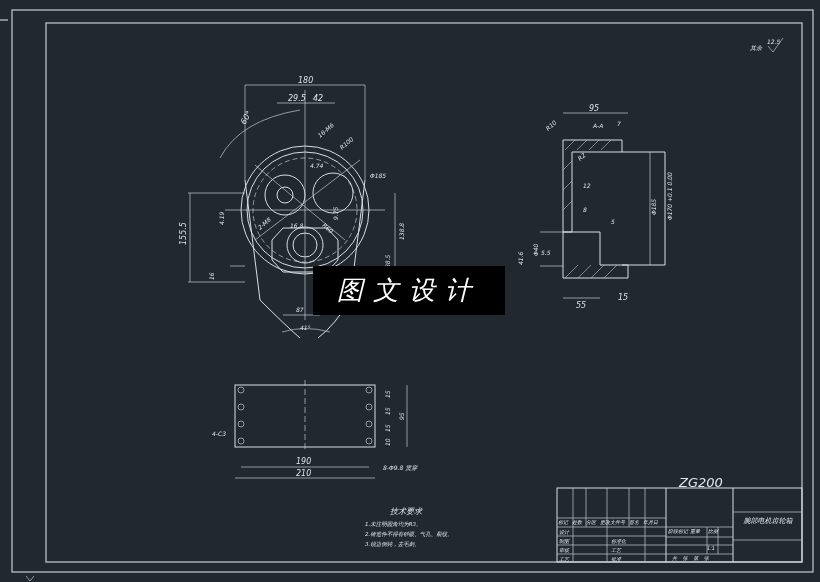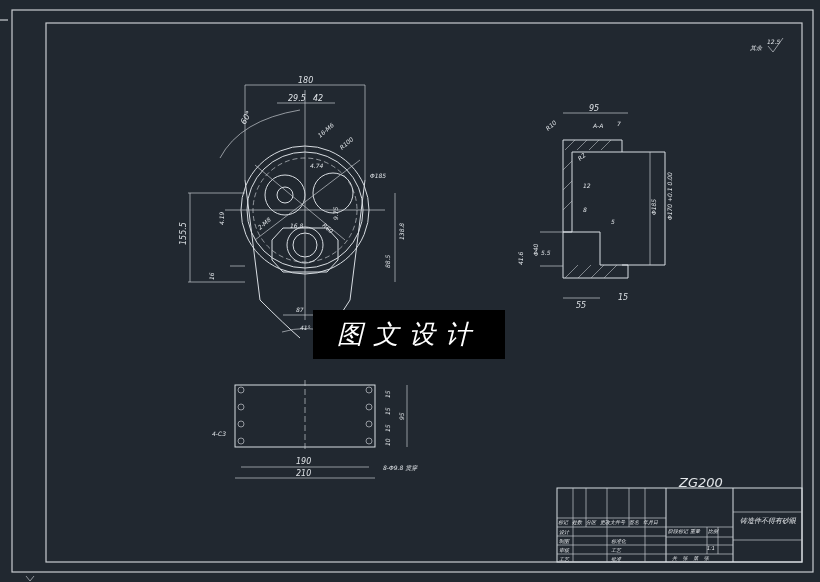--- a/index.html
+++ b/index.html
@@ -4,21 +4,21 @@
 <style>
   html,body{margin:0;padding:0;background:#212830;}
   #canvas{position:relative;width:820px;height:582px;background:#212830;overflow:hidden;font-family:"DejaVu Sans",sans-serif;font-style:italic;}
   svg{position:absolute;left:0;top:0;}
   .ln{stroke:#d8dde2;stroke-width:1;fill:none;}
   .thin{stroke:#c4c9ce;stroke-width:0.7;fill:none;}
   .frame{stroke:#c8ccd0;stroke-width:1.2;fill:none;}
   .dim{fill:#dfe3e7;font-size:8px;font-family:"DejaVu Sans",sans-serif;}
   .sm{fill:#dfe3e7;font-size:6px;font-family:"DejaVu Sans",sans-serif;}
   .wm{position:absolute;left:313px;top:266px;width:192px;height:49px;background:#000;color:#fff;
-      font-family:"DejaVu Serif",serif;font-size:26px;letter-spacing:10px;display:flex;align-items:center;justify-content:center;margin-top:44px;}
+      font-family:"DejaVu Serif",serif;font-size:26px;letter-spacing:10px;display:flex;align-items:center;justify-content:center;}
   .hatch{stroke:#bfc4c9;stroke-width:0.6;}
 </style>
 </head>
 <body>
 
 <div id="canvas">
 <svg width="820" height="582" viewBox="0 0 820 582">
 
   <rect class="frame" x="12" y="10" width="801" height="562"></rect>
   <rect class="frame" x="46" y="23" width="756" height="539"></rect>
@@ -166,21 +166,21 @@
     <line class="thin" x1="586" y1="488" x2="586" y2="527"></line>
     <line class="thin" x1="607" y1="488" x2="607" y2="562"></line>
     <line class="thin" x1="629" y1="488" x2="629" y2="527"></line>
     <line class="thin" x1="645" y1="488" x2="645" y2="562"></line>
     <line class="thin" x1="707" y1="527" x2="707" y2="554"></line>
     <line class="thin" x1="718" y1="527" x2="718" y2="554"></line>
   </g>
 </svg>
 
 <div style="position:absolute;left:670px;top:475px;width:62px;text-align:center;font-size:13px;color:#e4e7ea;font-family:'DejaVu Sans',sans-serif;">ZG200</div>
-<div style="position:absolute;left:735px;top:516px;width:66px;text-align:center;font-size:7px;color:#e4e7ea;">铸造件不得有砂眼</div>
+<div style="position:absolute;left:735px;top:516px;width:66px;text-align:center;font-size:7px;color:#e4e7ea;">腕部电机齿轮箱</div>
 <div style="position:absolute;left:707px;top:545px;font-size:5px;color:#e4e7ea;">1:1</div>
 <div style="position:absolute;left:668px;top:528px;font-size:5px;color:#e4e7ea;">阶段标记</div>
 <div style="position:absolute;left:690px;top:528px;font-size:5px;color:#e4e7ea;">重量</div>
 <div style="position:absolute;left:708px;top:528px;font-size:5px;color:#e4e7ea;">比例</div>
 <div style="position:absolute;left:672px;top:555px;font-size:5px;color:#e4e7ea;letter-spacing:2px;">共 张 第 张</div>
 <div style="position:absolute;left:558px;top:519px;font-size:5px;color:#e4e7ea;display:flex;gap:4px;">
   <span>标记</span>
   <span>处数</span>
   <span>分区</span>
   <span>更改文件号</span>
@@ -192,15 +192,21 @@
   <div>制图</div>
   <div>审核</div>
   <div>工艺</div>
 </div>
 <div style="position:absolute;left:611px;top:537px;font-size:5px;line-height:9px;color:#e4e7ea;">
   <div>标准化</div>
   <div>工艺</div>
   <div>批准</div>
 </div>
 
+<div style="position:absolute;left:365px;top:507px;color:#e4e7ea;font-size:5.5px;line-height:10px;">
+  <div style="font-size:8px;margin-left:25px;margin-bottom:2px;">技术要求</div>
+  <div>1.未注明圆角均为R3。</div>
+  <div>2.铸造件不得有砂眼、气孔、裂纹。</div>
+  <div>3.锐边倒钝，去毛刺。</div>
+</div>
 
 <div class="wm">图文设计</div>
 </div>
 
 </body></html>

